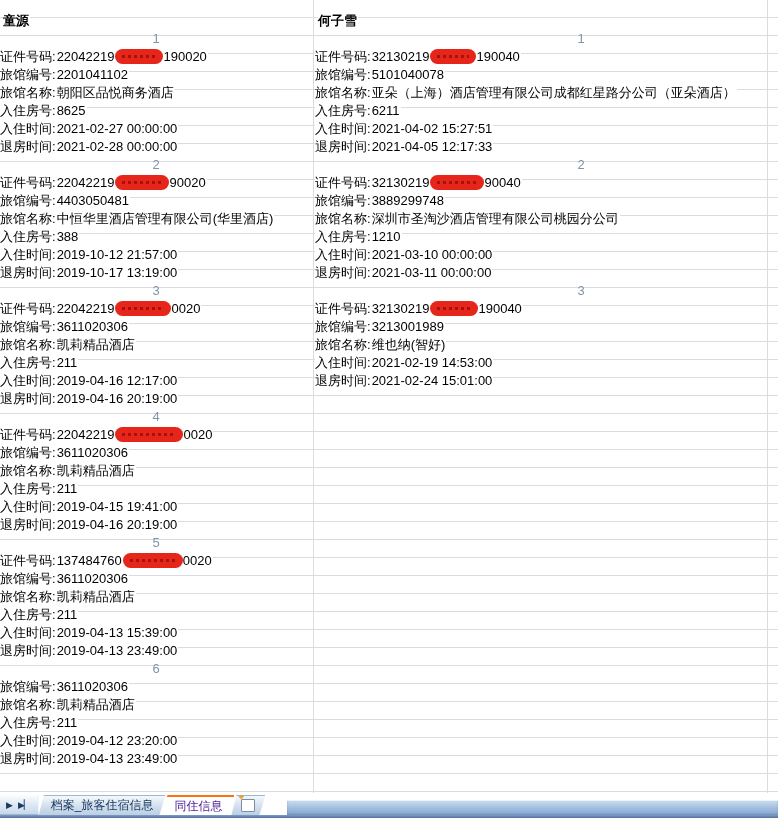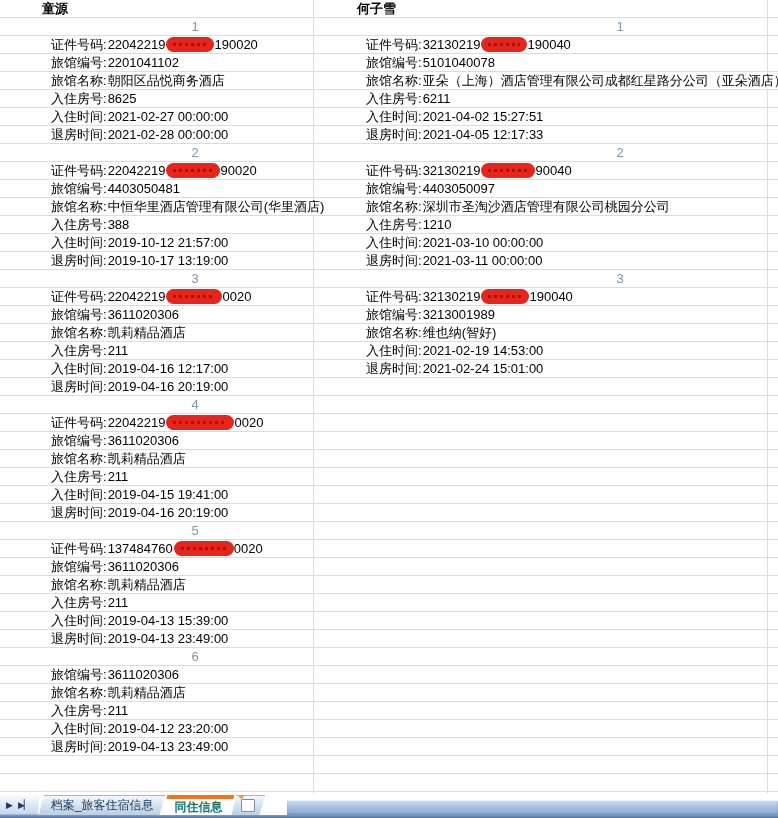--- a/index.html
+++ b/index.html
@@ -5,44 +5,44 @@
   html,body{margin:0;padding:0;}
   body{font-family:"Liberation Sans","DejaVu Sans",sans-serif;}
   .screen{position:relative;width:778px;height:818px;background:#ffffff;overflow:hidden;}
 
   
   .sheet{
     position:absolute;left:0;top:0;width:778px;height:793px;overflow:hidden;
     background:repeating-linear-gradient(to bottom,#ffffff 0px,#ffffff 17px,#d9dde1 17px,#d9dde1 18px);
   }
   .vline{position:absolute;top:0;width:1px;height:793px;background:#d9dde1;z-index:0;}
-  .col{position:absolute;top:0;z-index:1;margin-left:39px;}
+  .col{position:absolute;top:12px;z-index:1;}
   .row{height:18px;box-sizing:border-box;padding-top:2px;white-space:nowrap;overflow:visible;}
   .cell-text{display:inline-block;background:#ffffff;line-height:14px;font-size:13px;color:#000;vertical-align:top;padding:0 1px 1px 0;}
   .header-row .cell-text{font-weight:bold;font-size:13px;}
   .header-row{padding-left:3px;}
-  .field-row{padding-left:12px;}
+  .field-row{padding-left:0;}
   .rec-no{text-align:center;}
   .rec-no .cell-text{color:#8294aa;background:transparent;}
   .redact{display:inline-block;height:15px;border-radius:8px;background:#e6261a;position:relative;vertical-align:top;margin:-1px 0 0 0;}
   .redact::after{content:"";position:absolute;left:7px;right:7px;top:6px;height:3px;
     background:repeating-linear-gradient(90deg,rgba(130,8,4,.65) 0 3px,rgba(255,255,255,0) 3px 6px);}
 
   
   .tabbar{position:absolute;left:0;top:793px;width:778px;height:25px;background:#ffffff;}
   .tabs-row{position:absolute;left:0;top:2px;height:20px;display:flex;align-items:stretch;}
   .navcluster{display:flex;align-items:center;gap:2px;padding:0 6px 0 4px;
     background:linear-gradient(#fbfdff,#dce7f3 55%,#c8d8ea);border-right:1px solid #eef3f9;
     border-bottom:1px solid #9fb6d0;}
   .navbtn{color:#1b3a63;font-size:9px;line-height:10px;padding:2px 2px;cursor:default;letter-spacing:-1px;}
   .tab{display:flex;align-items:center;font-size:12px;color:#16365c;padding:0 12px;
     clip-path:polygon(5px 0,100% 0,calc(100% - 6px) 100%,0 100%);
     background:linear-gradient(#f5f9fd,#d2dfee 55%,#bccfe3);margin-right:-3px;
     border-top:1px solid #9fb6d0;box-sizing:border-box;}
-  .tab.active{background:#ffffff;font-weight:bold;color:#0f766e;border-top:4px solid #f97316;z-index:2;}
+  .tab.active{background:#ffffff;font-weight:normal;color:#4c1d95;border-top:2px solid #f97316;z-index:2;}
   .tab.insert{padding:0 10px;}
   .sheet-ico{width:12px;height:11px;background:#fff;border:1px solid #7a8da3;display:inline-block;position:relative;border-radius:1px;}
   .star-ico{position:absolute;left:-5px;top:-7px;color:#f7a229;font-size:9px;line-height:9px;text-shadow:0 0 1px #b97400;}
   .hscroll{position:absolute;left:287px;right:0;top:7px;height:15px;
     background:linear-gradient(#cadced,#9fbbde 50%,#84a5cf);
     border-top:1px solid #e9f1f9;box-shadow:inset 0 -2px 2px rgba(40,70,110,.28);}
   .bottom-strip{position:absolute;left:0;bottom:0;width:778px;height:3px;
     background:linear-gradient(#7e9fcb,#50709b);}
 </style>
 </head>
@@ -101,21 +101,21 @@
         <div class="row header-row"><span class="cell-text">何子雪</span></div>
         <div class="row rec-no"><span class="cell-text">1</span></div>
         <div class="row field-row"><span class="cell-text">证件号码:</span><span class="cell-text">32130219</span><span class="redact" style="width: 46px;"></span><span class="cell-text">190040</span></div>
         <div class="row field-row"><span class="cell-text">旅馆编号:</span><span class="cell-text">5101040078</span></div>
         <div class="row field-row"><span class="cell-text">旅馆名称:</span><span class="cell-text">亚朵（上海）酒店管理有限公司成都红星路分公司（亚朵酒店）</span></div>
         <div class="row field-row"><span class="cell-text">入住房号:</span><span class="cell-text">6211</span></div>
         <div class="row field-row"><span class="cell-text">入住时间:</span><span class="cell-text">2021-04-02 15:27:51</span></div>
         <div class="row field-row"><span class="cell-text">退房时间:</span><span class="cell-text">2021-04-05 12:17:33</span></div>
         <div class="row rec-no"><span class="cell-text">2</span></div>
         <div class="row field-row"><span class="cell-text">证件号码:</span><span class="cell-text">32130219</span><span class="redact" style="width: 54px;"></span><span class="cell-text">90040</span></div>
-        <div class="row field-row"><span class="cell-text">旅馆编号:</span><span class="cell-text">4403050097</span></div>
+        <div class="row field-row"><span class="cell-text">旅馆编号:</span><span class="cell-text">3889299748</span></div>
         <div class="row field-row"><span class="cell-text">旅馆名称:</span><span class="cell-text">深圳市圣淘沙酒店管理有限公司桃园分公司</span></div>
         <div class="row field-row"><span class="cell-text">入住房号:</span><span class="cell-text">1210</span></div>
         <div class="row field-row"><span class="cell-text">入住时间:</span><span class="cell-text">2021-03-10 00:00:00</span></div>
         <div class="row field-row"><span class="cell-text">退房时间:</span><span class="cell-text">2021-03-11 00:00:00</span></div>
         <div class="row rec-no"><span class="cell-text">3</span></div>
         <div class="row field-row"><span class="cell-text">证件号码:</span><span class="cell-text">32130219</span><span class="redact" style="width: 48px;"></span><span class="cell-text">190040</span></div>
         <div class="row field-row"><span class="cell-text">旅馆编号:</span><span class="cell-text">3213001989</span></div>
         <div class="row field-row"><span class="cell-text">旅馆名称:</span><span class="cell-text">维也纳(智好)</span></div>
         <div class="row field-row"><span class="cell-text">入住时间:</span><span class="cell-text">2021-02-19 14:53:00</span></div>
         <div class="row field-row"><span class="cell-text">退房时间:</span><span class="cell-text">2021-02-24 15:01:00</span></div>

